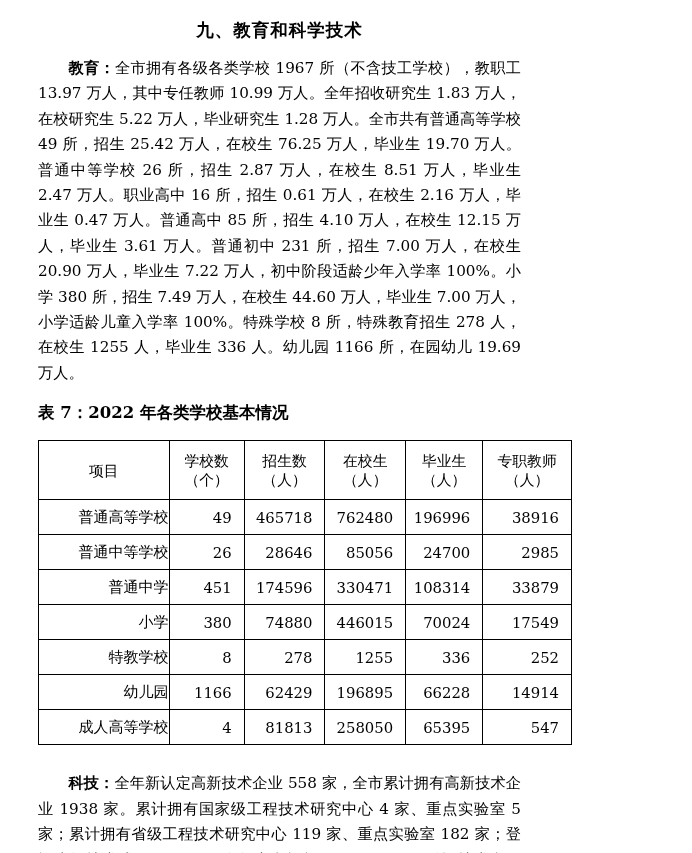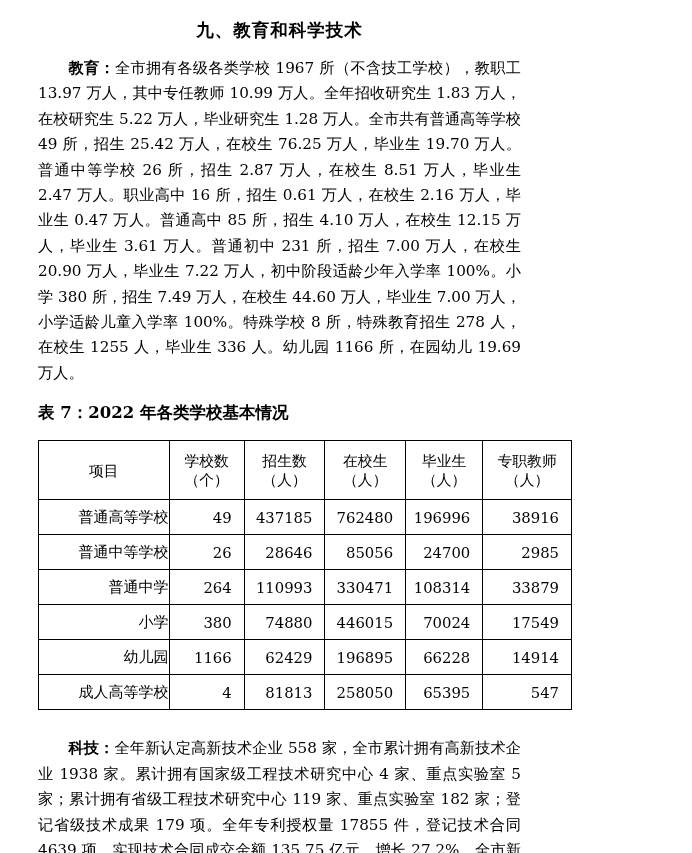--- a/index.html
+++ b/index.html
@@ -133,50 +133,58 @@
         <th>
           <span class="l1">专职教师</span>
           <span class="l2">（人）</span>
         </th>
       </tr>
     </thead>
     <tbody>
       <tr>
         <td class="rowhead">普通高等学校</td>
         <td class="num">49</td>
-        <td class="num">437185</td>
+        <td class="num">465718</td>
         <td class="num">762480</td>
         <td class="num">196996</td>
         <td class="num">38916</td>
       </tr>
       <tr>
         <td class="rowhead">普通中等学校</td>
         <td class="num">26</td>
         <td class="num">28646</td>
         <td class="num">85056</td>
         <td class="num">24700</td>
         <td class="num">2985</td>
       </tr>
       <tr>
         <td class="rowhead">普通中学</td>
-        <td class="num">264</td>
-        <td class="num">110993</td>
+        <td class="num">451</td>
+        <td class="num">174596</td>
         <td class="num">330471</td>
         <td class="num">108314</td>
         <td class="num">33879</td>
       </tr>
       <tr>
         <td class="rowhead">小学</td>
         <td class="num">380</td>
         <td class="num">74880</td>
         <td class="num">446015</td>
         <td class="num">70024</td>
         <td class="num">17549</td>
       </tr>
       <tr>
+        <td class="rowhead">特教学校</td>
+        <td class="num">8</td>
+        <td class="num">278</td>
+        <td class="num">1255</td>
+        <td class="num">336</td>
+        <td class="num">252</td>
+      </tr>
+      <tr>
         <td class="rowhead">幼儿园</td>
         <td class="num">1166</td>
         <td class="num">62429</td>
         <td class="num">196895</td>
         <td class="num">66228</td>
         <td class="num">14914</td>
       </tr>
       <tr>
         <td class="rowhead">成人高等学校</td>
         <td class="num">4</td>

